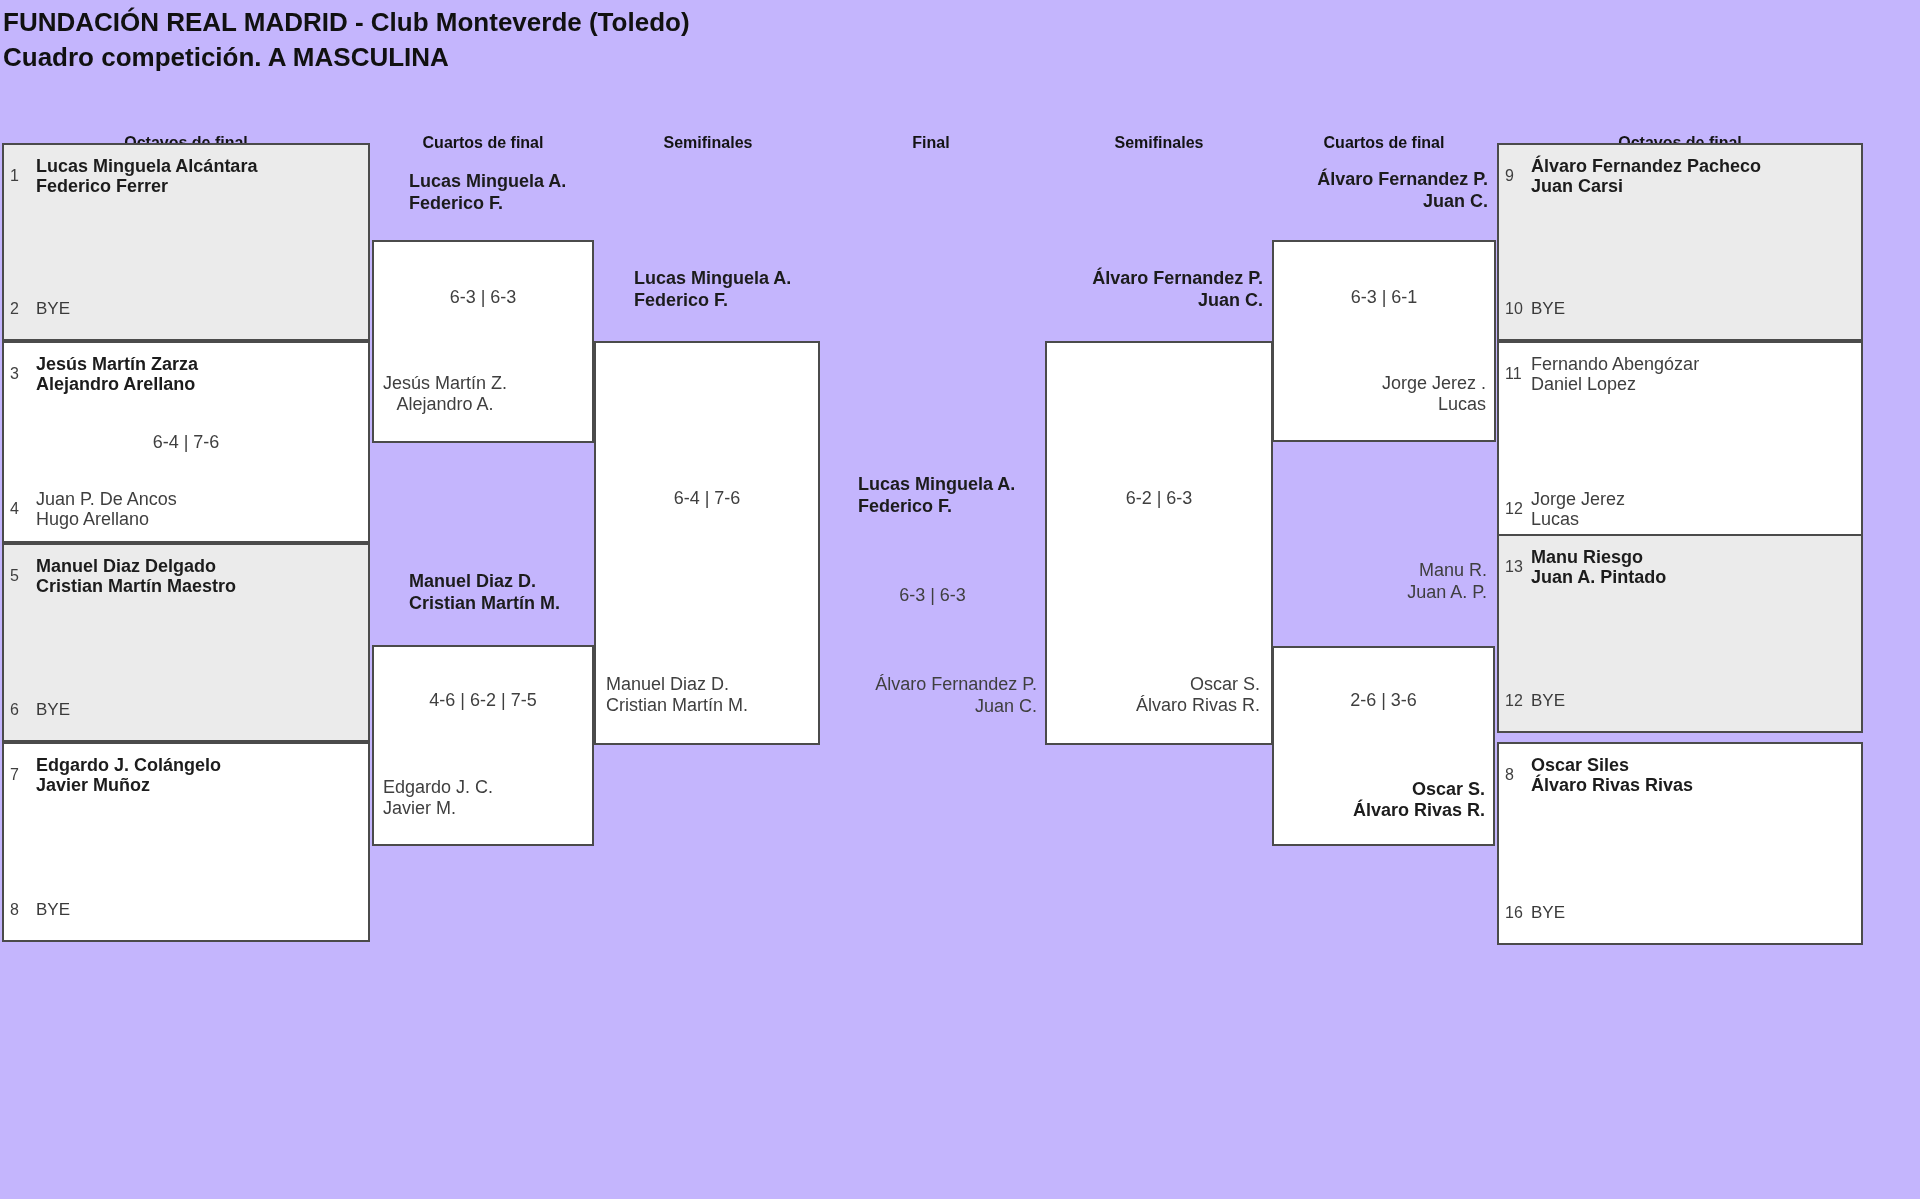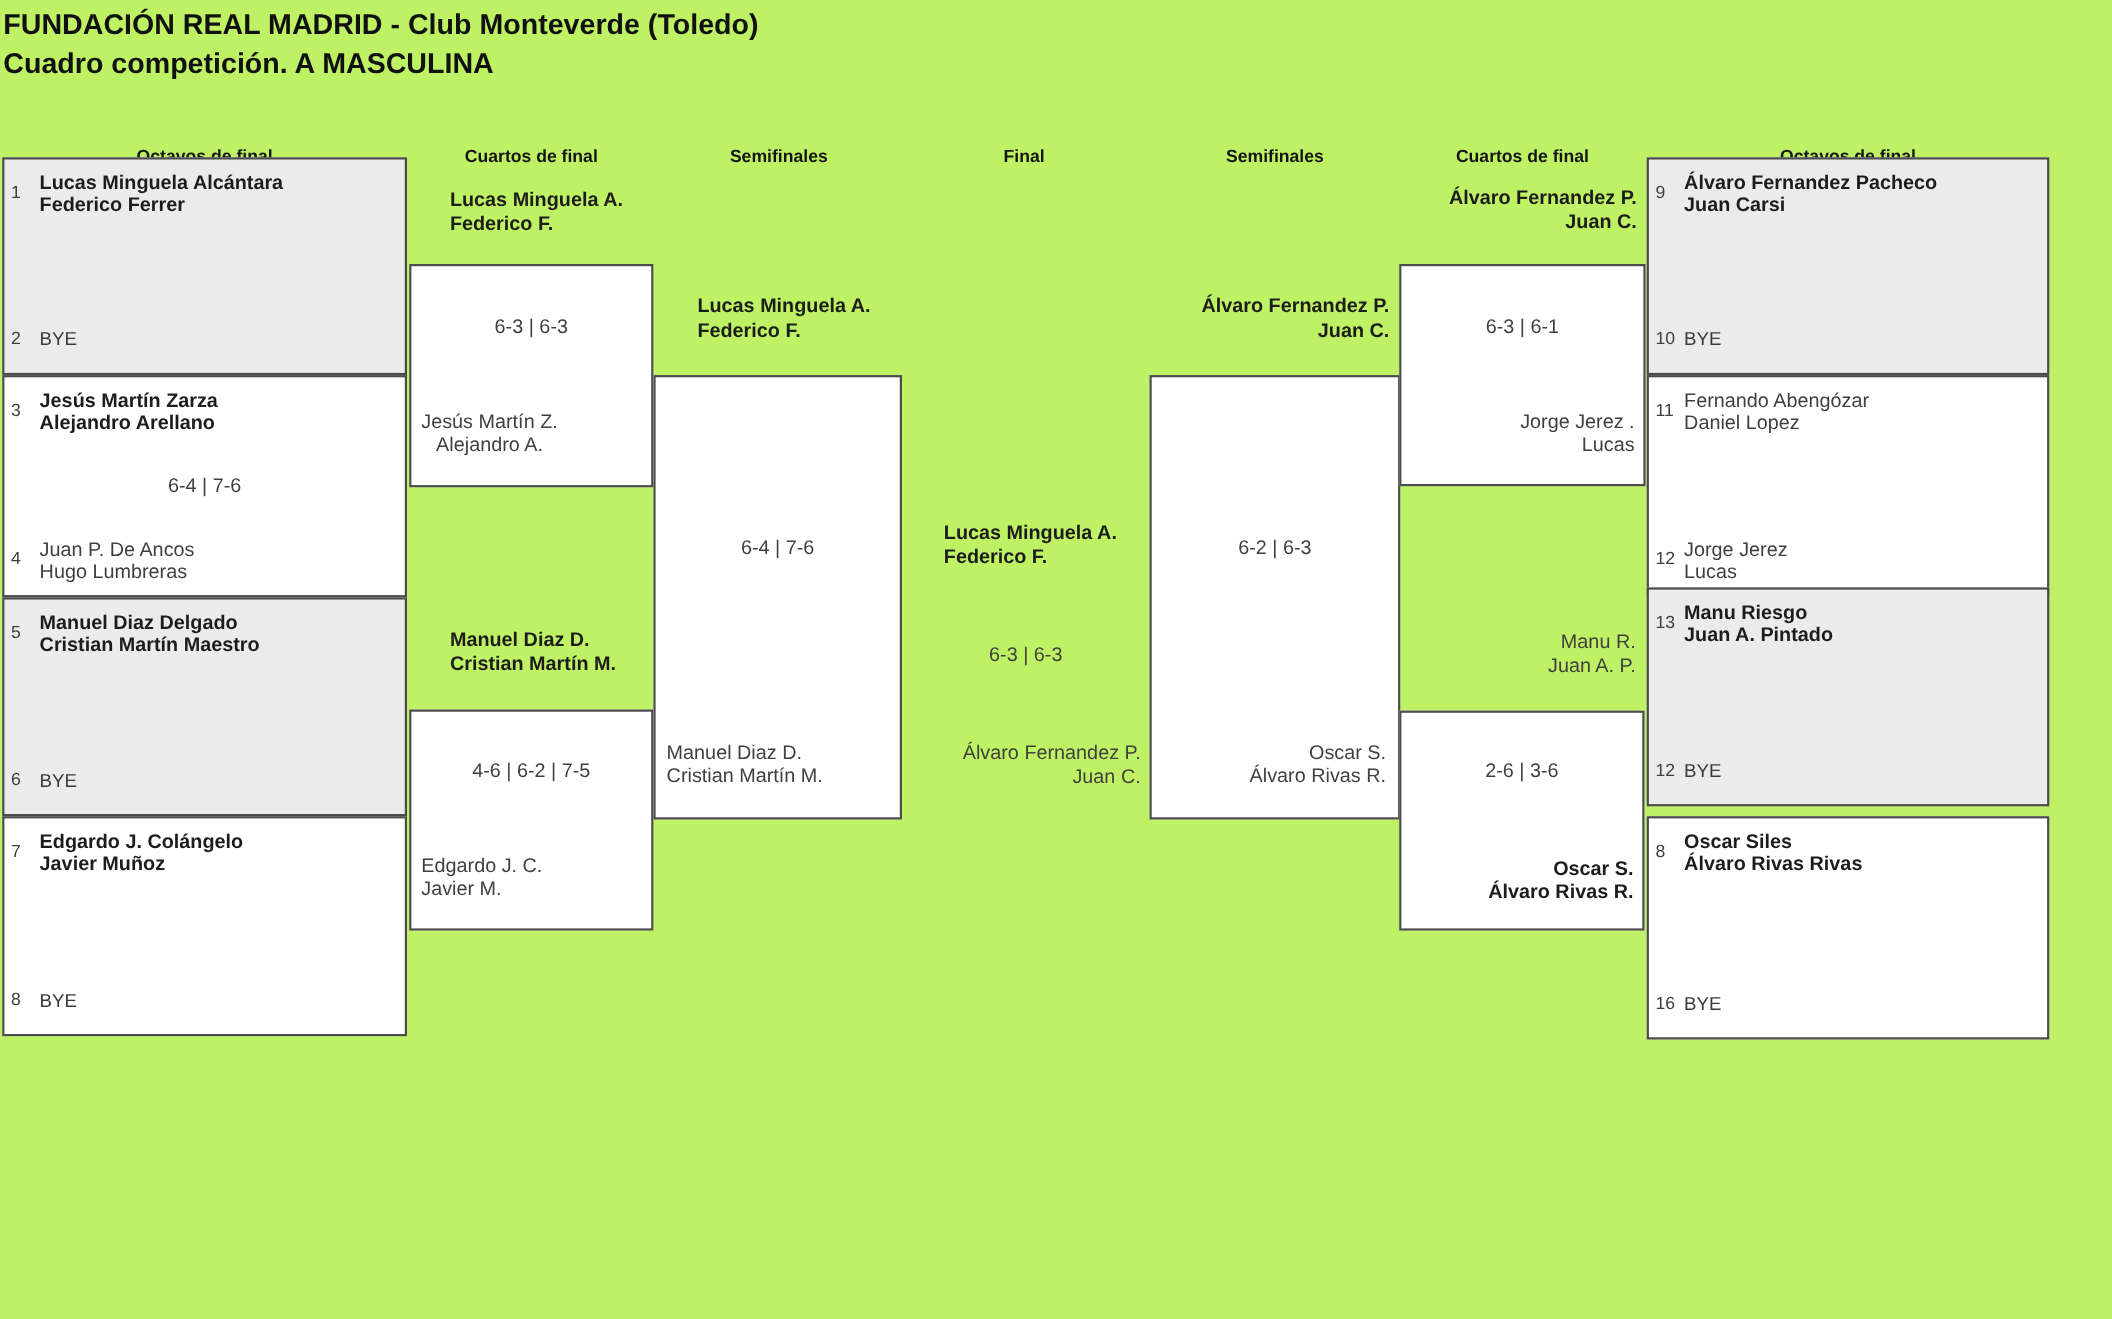--- a/index.html
+++ b/index.html
@@ -1,16 +1,16 @@
 <!DOCTYPE html>
 <html style="--accent: #b72a7b; --fill: #ebebeb; --line: #4b4b4b;"><head>
 <meta charset="utf-8">
 <style>
   html,body{margin:0;padding:0;background:#fff;}
-  .page{position:relative;width:1920px;height:1199px;background:#bef264;overflow:hidden;
+  .page{position:relative;width:1920px;height:1199px;background:#c4b5fd;overflow:hidden;
         font-family:"Liberation Sans",sans-serif;color:#1c1c1c;}
   .title{position:absolute;left:3px;top:5px;font-size:26px;line-height:35px;font-weight:700;color:#111;}
   .logo{position:absolute;left:1790px;top:4px;width:124px;text-align:center;}
   .logo svg{display:block;margin:0 auto;}
   .brand{font-size:14px;line-height:14px;font-weight:700;letter-spacing:1px;color:#161616;margin-top:2px;}
   .rhead{position:absolute;top:109px;transform:translateX(-50%);font-size:16px;font-weight:600;color:#141414;white-space:nowrap;margin-top:25px;}
   .box{position:absolute;border:2px solid var(--line);box-sizing:border-box;background:#fff;}
   .box.gray{background:var(--fill);}
   .entry-top{position:absolute;top:11px;left:6px;right:4px;display:flex;gap:5px;align-items:center;}
   .entry-bottom{position:absolute;bottom:12px;left:6px;right:4px;display:flex;gap:5px;align-items:center;}
@@ -66,21 +66,21 @@
       <span class="names winner">
         <div>Jesús Martín Zarza</div>
         <div>Alejandro Arellano</div>
       </span>
     </div>
     <div class="box-score">6-4 | 7-6</div>
     <div class="entry-bottom">
       <span class="seed">4</span>
       <span class="names loser">
         <div>Juan P. De Ancos</div>
-        <div>Hugo Lumbreras</div>
+        <div>Hugo Arellano</div>
       </span>
     </div>
   </div>
 
   <div class="box gray" style="left:2px;top:543px;width:368px;height:199px;">
     <div class="entry-top">
       <span class="seed">5</span>
       <span class="names winner">
         <div>Manuel Diaz Delgado</div>
         <div>Cristian Martín Maestro</div>
@@ -228,21 +228,21 @@
     <div>Juan C.</div>
   </div>
   <div class="box" style="left:1272px;top:240px;width:224px;height:202px;">
     <div class="score" style="top:45px;">6-3 | 6-1</div>
     <div class="inbox loser t-right" style="right:8px;top:131px;">
       <div>Jorge Jerez .</div>
       <div>Lucas</div>
     </div>
   </div>
 
-  <div class="lbl loser t-right" style="right:433px;top:572px;">
+  <div class="lbl loser t-right" style="right:433px;top:559px;">
     <div>Manu R.</div>
     <div>Juan A. P.</div>
   </div>
   <div class="box" style="left:1272px;top:646px;width:223px;height:200px;">
     <div class="score" style="top:42px;">2-6 | 3-6</div>
     <div class="inbox winner t-right" style="right:8px;top:131px;">
       <div>Oscar S.</div>
       <div>Álvaro Rivas R.</div>
     </div>
   </div>

